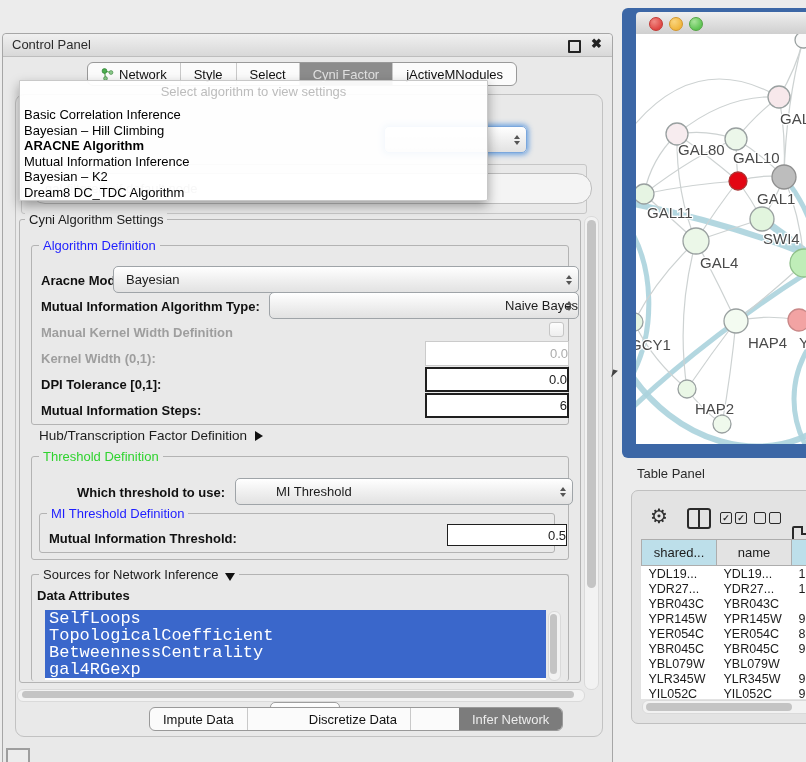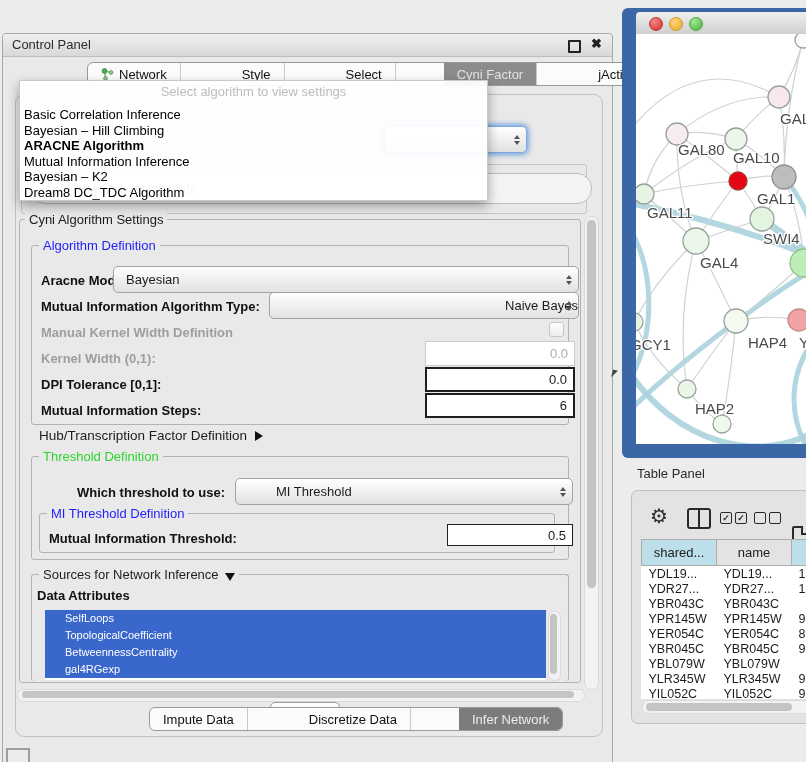--- a/index.html
+++ b/index.html
@@ -40,31 +40,31 @@
          border:1px solid #C8C8C8;box-shadow:0 5px 12px rgba(0,0,0,0.35);z-index:40;border-radius:0 0 2px 2px;}
   .popup-prompt{left:0;right:0;top:3px;text-align:center;color:#BCBCBC;font-size:13px;}
   .popup-list{left:4px;top:26px;right:4px;}
   .popup-item{height:15.6px;line-height:15.6px;font-size:13px;color:#000;white-space:nowrap;}
   .popup-item.bold{font-weight:bold;}
   
   .groupbox{border:1px solid #B3B3B3;border-radius:3px;}
   .grouptitle{background:#E9E9E9;padding:0 4px;font-size:13px;white-space:nowrap;z-index:5;}
   .lbl{font-size:13px;font-weight:bold;color:#111;white-space:nowrap;}
   .lbl.dis{color:#9E9E9E;}
-  .field{background:#fff;font-size:13px;display:flex;align-items:center;justify-content:flex-end;padding-right:6px;}
+  .field{background:#fff;font-size:13px;display:flex;align-items:center;justify-content:flex-end;}
   .field.strong{border:2px solid #1F1F1F;}
   .field.dis{border:1px solid #CBCBCB;color:#ACACAC;}
   .checkbox{border:1px solid #C6C6C6;border-radius:3px;background:linear-gradient(#FDFDFD,#EEEEEE);}
   .tri-right{display:inline-block;width:0;height:0;border-left:8px solid #111;
              border-top:5.5px solid transparent;border-bottom:5.5px solid transparent;margin-left:8px;vertical-align:-1px;}
   .tri-down-lg{display:inline-block;width:0;height:0;border-top:8px solid #111;
              border-left:5.5px solid transparent;border-right:5.5px solid transparent;margin-left:6px;vertical-align:-2px;}
   
   .attr-list{background:#fff;overflow:hidden;}
-  .attr-item{height:17px;line-height:17px;background:#3A67CB;color:#fff;font-size:11px;padding-left:20px;}
+  .attr-item{height:17px;line-height:17px;background:#3A67CB;color:#fff;font-size:17px;padding-left:4px;font-family:Liberation Mono, monospace;}
   
   .sb-track{background:#F2F2F2;border:1px solid #DADADA;border-radius:6px;}
   .sb-thumb{background:#C4C4C4;border-radius:5px;}
   
   .btn{border:1px solid #9E9E9E;border-radius:5px;background:linear-gradient(#FFFFFF,#E3E3E3);
        display:flex;align-items:center;justify-content:center;font-size:13px;color:#111;}
   
   .net-frame{left:622px;top:8px;width:184px;height:450px;background:#3C67A6;border-radius:6px 0 0 6px;}
   .net-titlebar{left:14px;top:4px;width:170px;height:22px;background:linear-gradient(#EFEFEF,#CFCFCF);
                 border-radius:4px 0 0 0;border-bottom:1px solid #AAA;}
@@ -95,21 +95,21 @@
 
 <div id="screen">
 
   <div class="abs cp-window">
     <div class="abs cp-titlebar">
       <div class="abs cp-title">Control Panel</div>
       <div class="abs float-btn"></div>
       <div class="abs close-btn">✖</div>
     </div>
 
-    <div class="abs seg" id="top-tabs" style="left:84px;top:28px;gap:48px;">
+    <div class="abs seg" id="top-tabs" style="left:84px;top:28px;">
         <div class="seg-item">
           <span style="display: inline-flex;">
             <svg width="13" height="13" viewBox="0 0 13 13">
               <path d="M3.5 3 L10 4.5 M3.5 3 L4.5 10.5" stroke="#57A84F" stroke-width="1.2" fill="none"></path>
               <circle cx="3.5" cy="3" r="2.4" fill="#4CAF50" stroke="#2E7D32" stroke-width="0.7"></circle>
               <circle cx="10" cy="4.5" r="1.9" fill="#8BC98B" stroke="#4C8F4C" stroke-width="0.7"></circle>
               <circle cx="4.5" cy="10.5" r="1.9" fill="#8BC98B" stroke="#4C8F4C" stroke-width="0.7"></circle>
             </svg>
           </span>
           <span>Network</span>

